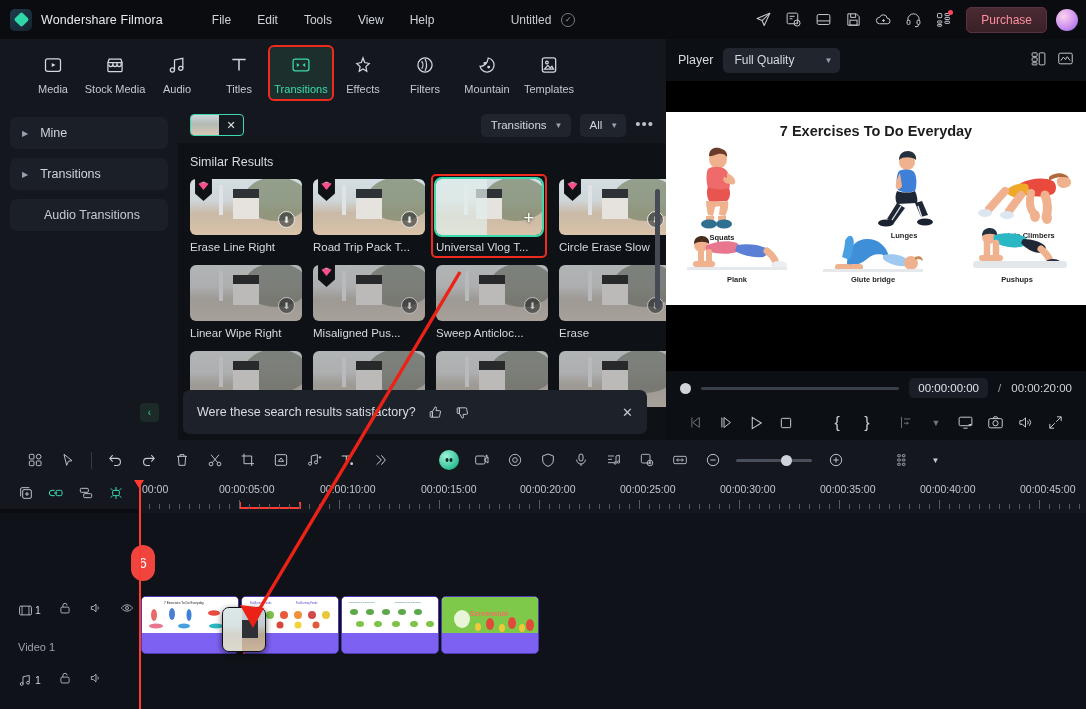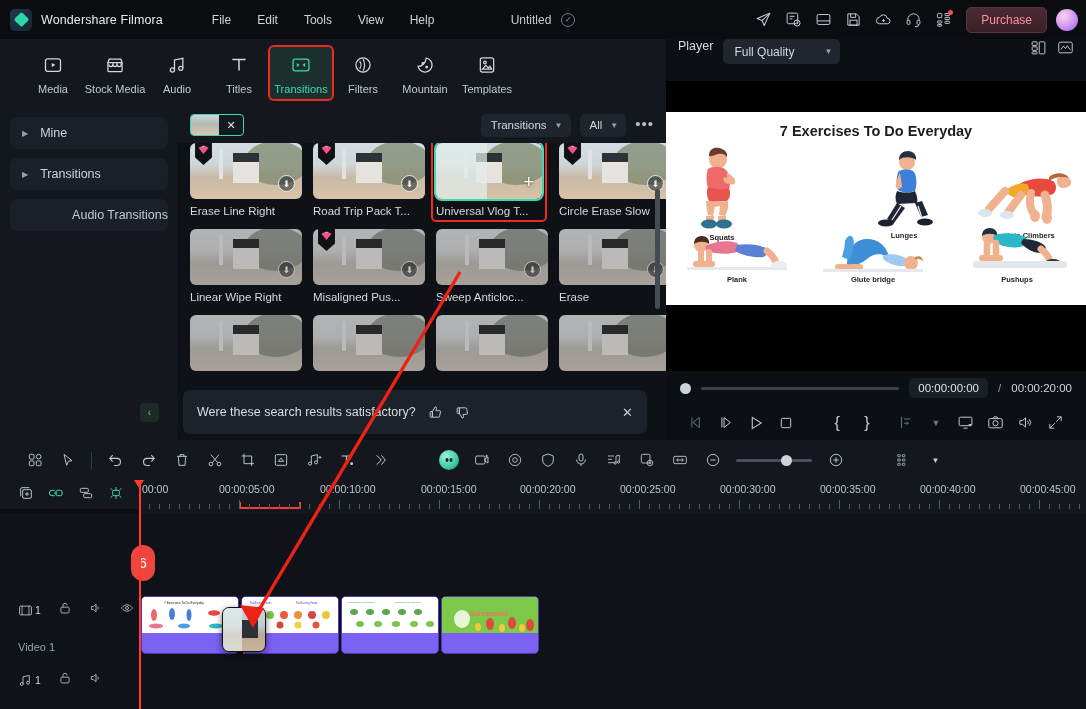--- a/index.html
+++ b/index.html
@@ -83,21 +83,21 @@
   .leftnav {
     position:absolute; left:0; top:107px; width:178px; height:333px;
     background:#14171e; padding:10px;
   }
   .nav-item {
     height:32px; border-radius:7px; background:#1b1f27;
     display:flex; align-items:center; padding-left:12px; font-size:12.5px;
     color:#cfd3da; margin-bottom:9px;
   }
   .nav-item .caret { font-size:8px; color:#9aa0aa; margin-right:12px; }
-  .nav-item.sub { padding-left:34px; background:#1b1f27; color:#c6cad2;justify-content:flex-end; }
+  .nav-item.sub { padding-left:34px; background:#1b1f27; color:#c6cad2; }
   .collapse-btn {
     position:absolute; left:140px; top:403px; width:19px;height:19px;
     background:#1c2a28; border-radius:4px; display:flex;align-items:center;justify-content:center;
     color:#41c9a3; font-size:10px;
   }
 
   
   .browser {
     position:absolute; left:178px; top:107px; width:488px; height:333px;
     background:#0e1116;
@@ -187,21 +187,21 @@
     position:absolute; right:6px; top:46px; width:5px; height:120px;
     background:#454a55; border-radius:3px;
   }
 
   
   .player {
     position:absolute; left:666px; top:39px; width:420px; height:401px;
     background:#0c0f14;
   }
   .player-top {
-    height:42px; display:flex; padding:0 12px; gap:10px;
+    height:42px; display:flex; align-items:center; padding:0 12px; gap:10px;
     background:#0c0f14;
   }
   .player-top .plabel{font-size:12.5px; color:#d8dbe1;}
   .qsel {
     background:#21252e; border-radius:5px; height:25px; display:flex;align-items:center;
     padding:0 8px 0 11px; font-size:12px; color:#d5d9e0; gap:30px;
   }
   .ptr-icons{margin-left:auto; display:flex; gap:10px; color:#c3c7cf;}
   .stage {
     position:absolute; left:0; top:42px; width:420px; height:290px; background:#000;
@@ -432,20 +432,28 @@
             <rect x="2.5" y="5" width="19" height="14" rx="2.5"></rect>
             <path d="M7 9.5l3.3 2.5L7 14.5z" fill="currentColor" stroke="none"></path>
             <path d="M17 9.5l-3.3 2.5 3.3 2.5z" fill="currentColor" stroke="none"></path>
           </svg>
       </span>
       <span class="tlabel">Transitions</span>
     </div>
     <div class="tab">
       <span class="ticon">
         <svg width="20" height="20" viewBox="0 0 24 24" fill="none" stroke="currentColor" stroke-width="1.5">
+            <path d="M12 3.5 14 9l5.5 1.2-4 3.8 1 5.5-4.5-2.7L7.5 19.5l1-5.5-4-3.8L10 9z"></path>
+          </svg>
+      </span>
+      <span class="tlabel">Effects</span>
+    </div>
+    <div class="tab">
+      <span class="ticon">
+        <svg width="20" height="20" viewBox="0 0 24 24" fill="none" stroke="currentColor" stroke-width="1.5">
             <circle cx="12" cy="12" r="8.5"></circle>
             <path d="M8 7.5c2 2.5 2 6.5 0 9M12 5c2.5 3.5 2.5 10.5 0 14"></path>
           </svg>
       </span>
       <span class="tlabel">Filters</span>
     </div>
     <div class="tab">
       <span class="ticon">
         <svg width="20" height="20" viewBox="0 0 24 24" fill="none" stroke="currentColor" stroke-width="1.5">
             <path d="M13.5 3.6A8.5 8.5 0 1 1 3.6 13.5c4.5.7 9.2-3.6 9.9-9.9z"></path>
@@ -495,20 +503,21 @@
         </div>
         <div class="sel">
           <span>All</span>
           <span class="chev">▼</span>
         </div>
         <div class="dots">•••</div>
       </div>
     </div>
 
     <div class="results">
+      <div class="sec-title">Similar Results</div>
 
       <div class="grid">
 
         <div class="card">
           <svg class="gem" viewBox="0 0 20 26">
               <path d="M0 0h20v17l-10 9L0 17z" fill="#0f1115"></path>
               <path d="M4 5.5h12l-6 7.5z" fill="#ff4f8b"></path>
               <path d="M4 5.5 10 3l6 2.5" fill="#ff7fae"></path>
             </svg>
           <div class="thumb">

